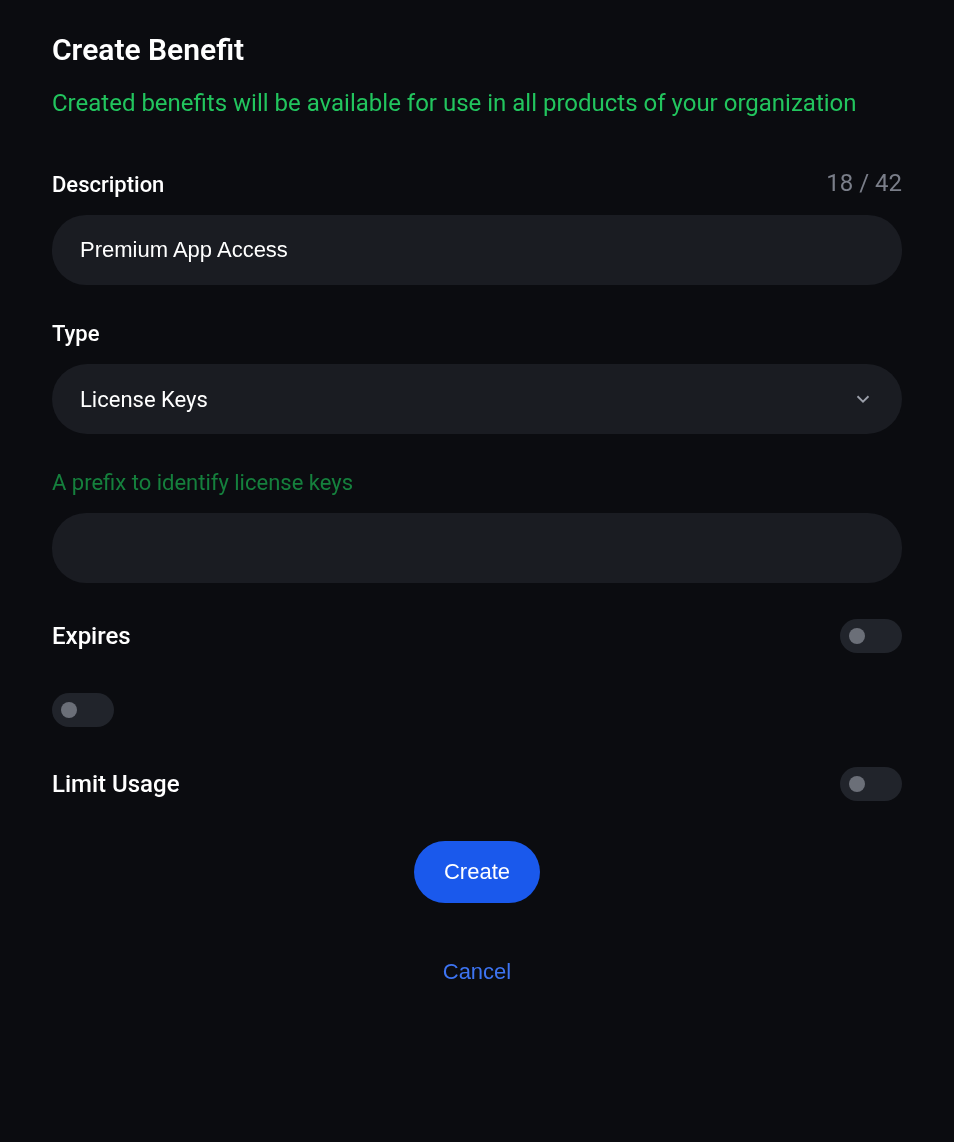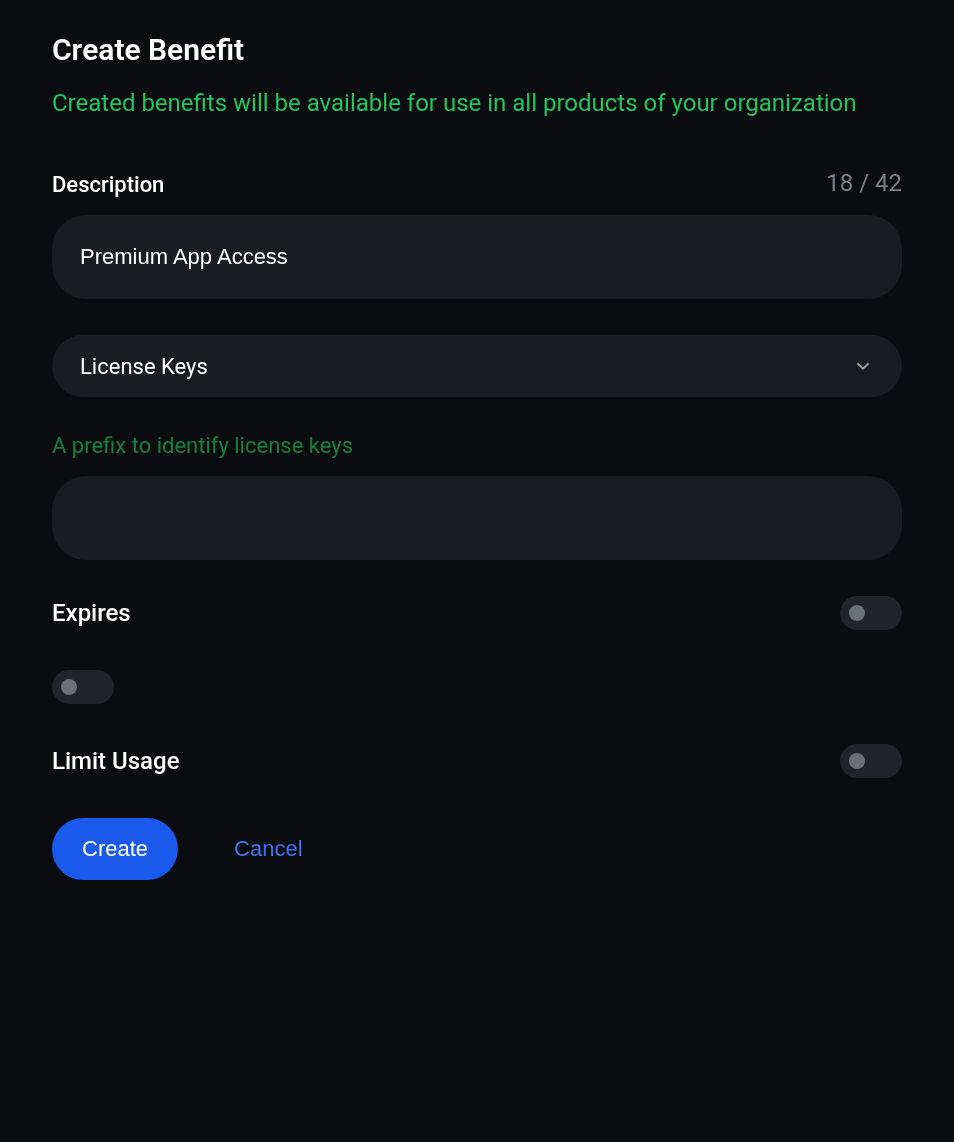--- a/index.html
+++ b/index.html
@@ -44,32 +44,32 @@
       font-size: 24px;
       color: #7a7e89;
     }
     .helper {
       font-size: 22px;
       color: #15803d;
       margin-bottom: 18px;
     }
     .input {
       width: 100%;
-      height: 84px;
+      height: 70px;
       background: #1a1c22;
       border: none;
       border-radius: 34px;
       padding: 0 28px;
       color: #ffffff;
       font-size: 22px;
       outline: none;
     }
     .select {
       width: 100%;
-      height: 62px;
+      height: 70px;
       background: #1a1c22;
       border: none;
       border-radius: 36px;
       padding: 0 28px;
       color: #ffffff;
       font-size: 22px;
       display: flex;
       align-items: center;
       justify-content: space-between;
       cursor: pointer;
@@ -107,20 +107,21 @@
       width: 16px;
       height: 16px;
       background: #6b6f78;
       border-radius: 50%;
     }
     .actions {
       display: flex;
       align-items: center;
       gap: 56px;
       margin-top: 30px;
+      flex-direction: column;
     }
     .btn-primary {
       background: #1a59ec;
       color: #ffffff;
       border: none;
       border-radius: 32px;
       padding: 18px 30px;
       font-size: 22px;
       font-weight: 500;
       cursor: pointer;
@@ -144,20 +145,23 @@
 
 <div class="field">
   <div class="label-row">
     <span class="label">Description</span>
     <span class="count">18 / 42</span>
   </div>
   <input type="text" class="input" value="Premium App Access" style="">
 </div>
 
 <div class="field">
+  <div class="label-row">
+    <span class="label">Type</span>
+  </div>
   <div class="select">
     <span>License Keys</span>
     <svg class="chevron" viewBox="0 0 24 24">
       <polyline points="6 9 12 15 18 9"></polyline>
     </svg>
   </div>
 </div>
 
 <div class="field">
   <div class="helper">A prefix to identify license keys</div>

